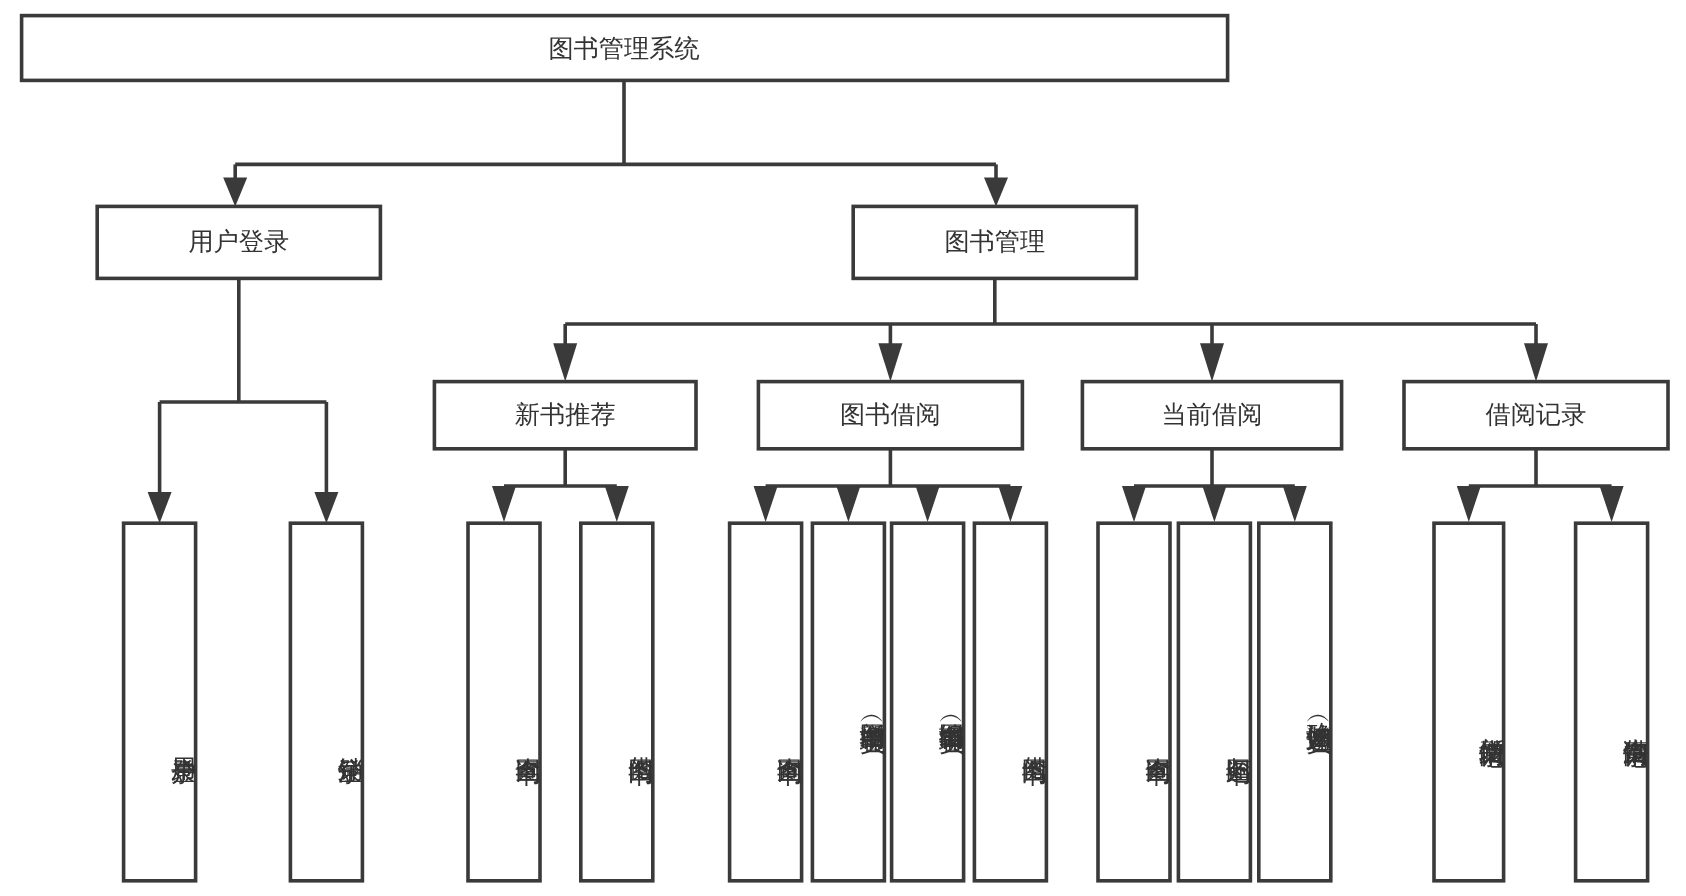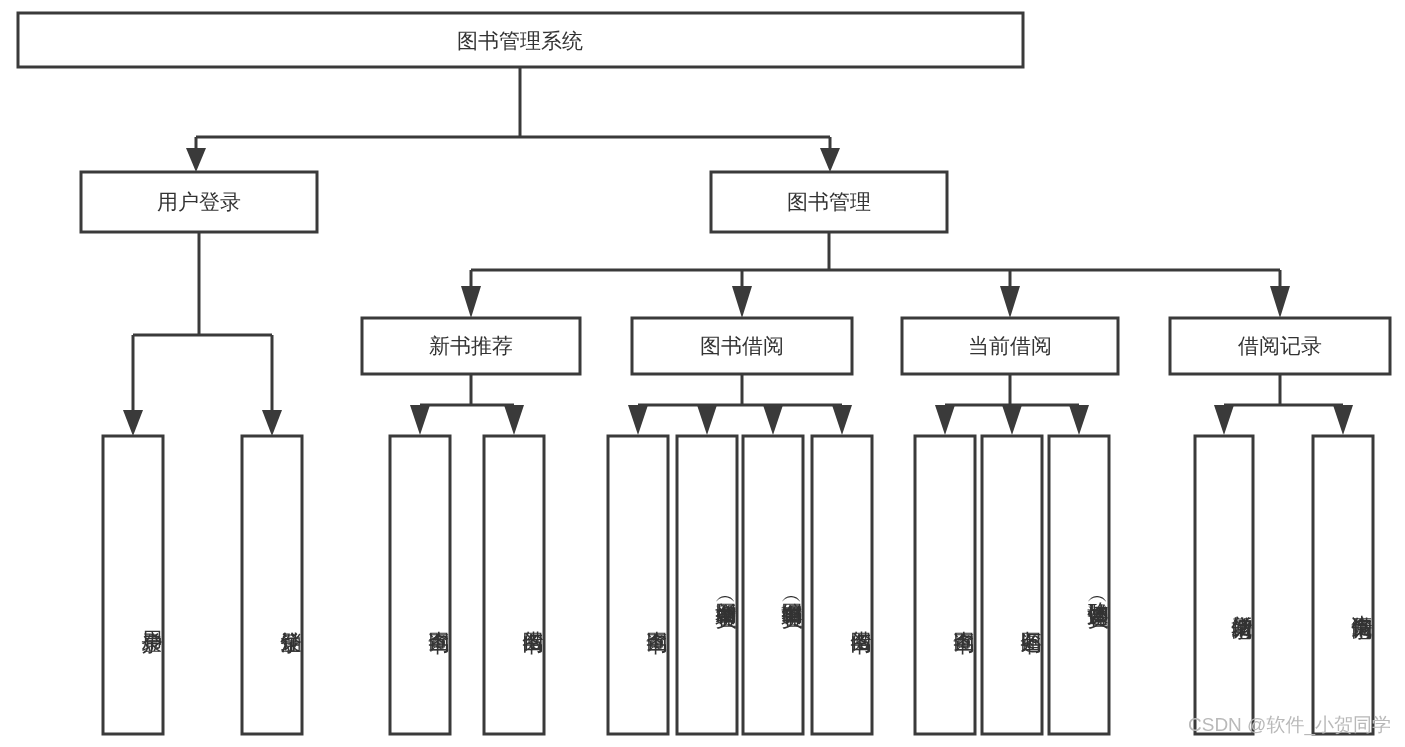--- a/index.html
+++ b/index.html
@@ -178,15 +178,14 @@
   <div class="node-label-v" style="left:743px; top:444px; width:60px; height:290px;">编辑图书（管理员）</div>
   <div class="node-label-v" style="left:812px; top:498px; width:60px; height:236px;">借阅图书</div>
 
   <div class="node-label-v" style="left:915px; top:498px; width:60px; height:236px;">查询图书</div>
   <div class="node-label-v" style="left:982px; top:498px; width:60px; height:236px;">归还图书</div>
   <div class="node-label-v" style="left:1049px; top:444px; width:60px; height:290px;">确认归还（管理员）</div>
 
   <div class="node-label-v" style="left:1195px; top:467px; width:58px; height:267px;">新增借阅记录</div>
   <div class="node-label-v" style="left:1313px; top:467px; width:60px; height:267px;">查询借阅记录</div>
 
-  <div class="watermark">CSDN @软件_小贺同学</div>
 
 </div>
 
 </body></html>

